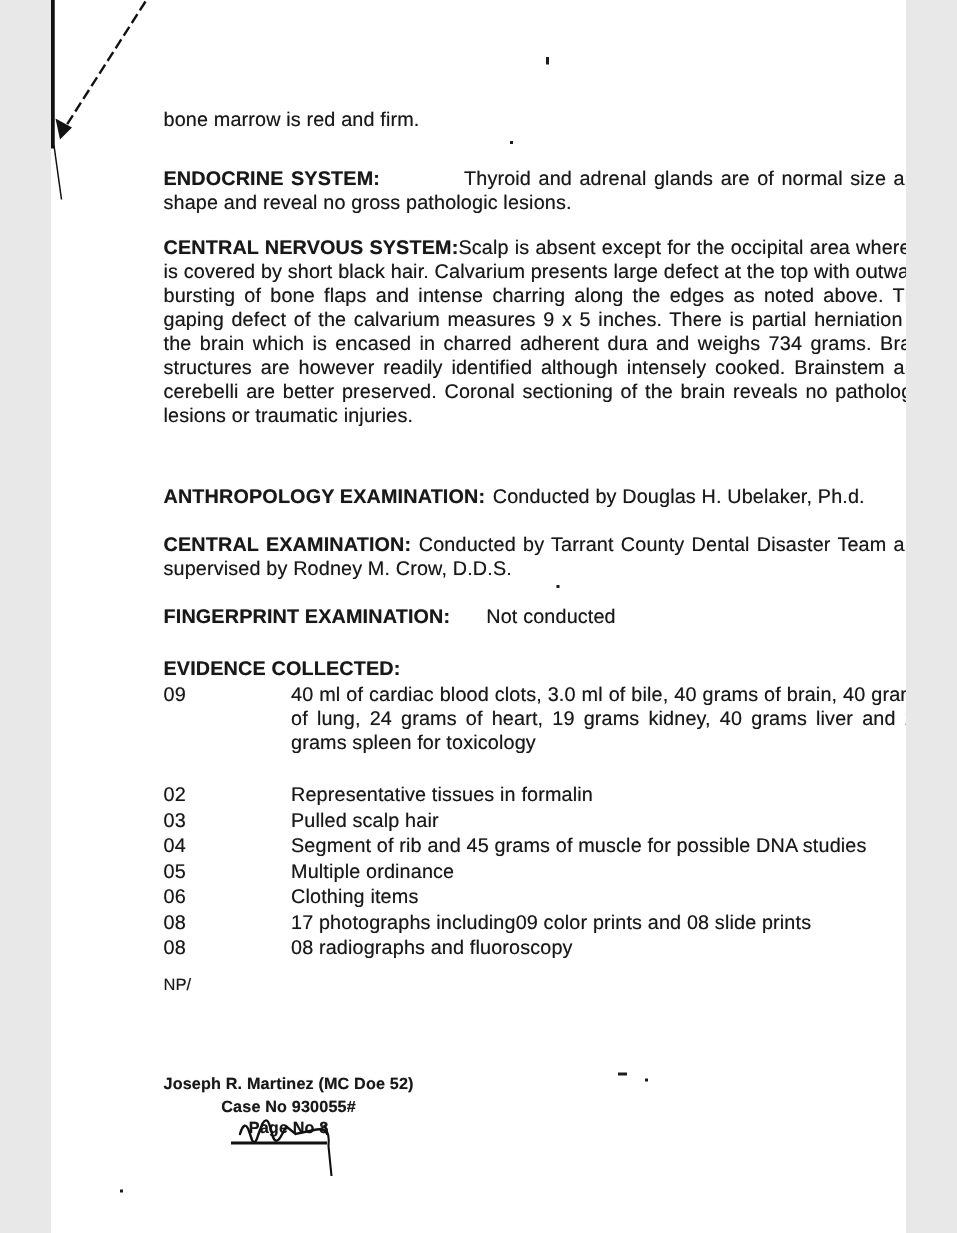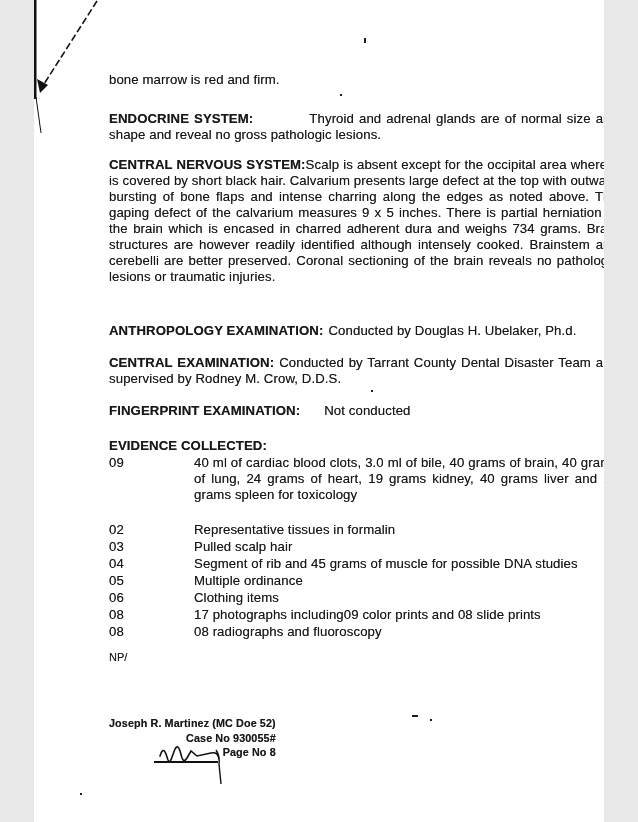--- a/index.html
+++ b/index.html
@@ -34,21 +34,21 @@
   .ev-body { flex: 1 1 auto; text-align: justify; margin-left: 47px; }
   .ev-list .ev-row { line-height: 17px; text-align: left; }
   .ev-list .ev-body { text-align: left; }
   .footer-block {
     position: absolute;
     left: 75px;
     top: 716px;
     font-size: 10.8px;
     font-weight: 700;
     line-height: 14.5px;
-    text-align: right;
+    text-align: center;
     letter-spacing: 0.1px;
     text-shadow: 0 0 0.5px rgba(0,0,0,0.5);
   }
   .np-line {
     position: absolute;
     left: 75px;
     top: 651px;
     font-size: 11px;
     text-align: left;
     text-shadow: 0 0 0.5px rgba(0,0,0,0.5);

